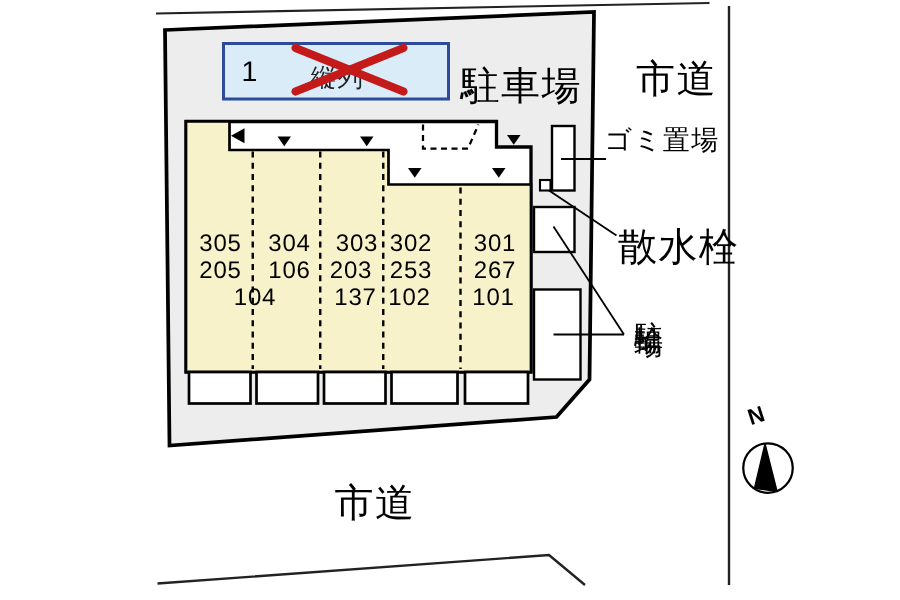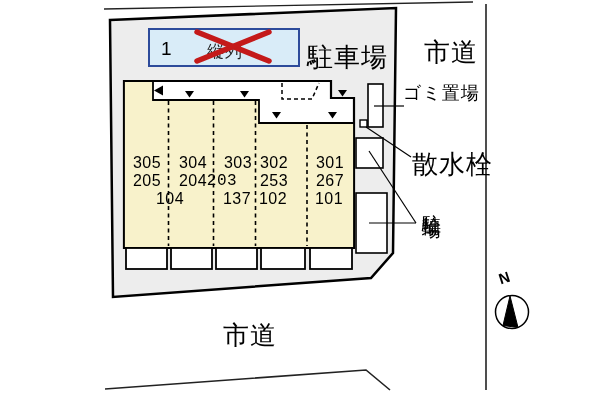--- a/index.html
+++ b/index.html
@@ -90,22 +90,22 @@
   <div class="lbl north txt" style="left:499px;top:270px;">N</div>
 
   <div class="units txt">
     <span style="left:147px;top:154px;">305</span>
     <span style="left:193px;top:154px;">304</span>
     <span style="left:238px;top:154px;text-align:center;">303</span>
     <span style="left:274px;top:154px;">302</span>
     <span style="left:330px;top:154px;">301</span>
 
     <span style="left:147px;top:172px;">205</span>
-    <span style="left:193px;top:172px;">204</span>
-    <span style="left:222px;top:172px;font-family:Liberation Mono, monospace;">203</span>
+    <span style="left:193px;top:172px;">106</span>
+    <span style="left:234px;top:172px;">203</span>
     <span style="left:274px;top:172px;">253</span>
     <span style="left:330px;top:172px;">267</span>
 
     <span style="left:170px;top:190px;">104</span>
     <span style="left:237px;top:190px;">137</span>
     <span style="left:273px;top:190px;">102</span>
     <span style="left:329px;top:190px;text-align:right;">101</span>
   </div>
 
   <svg class="layer" width="600" height="400" viewBox="0 0 600 400" style="z-index:3;pointer-events:none;">

